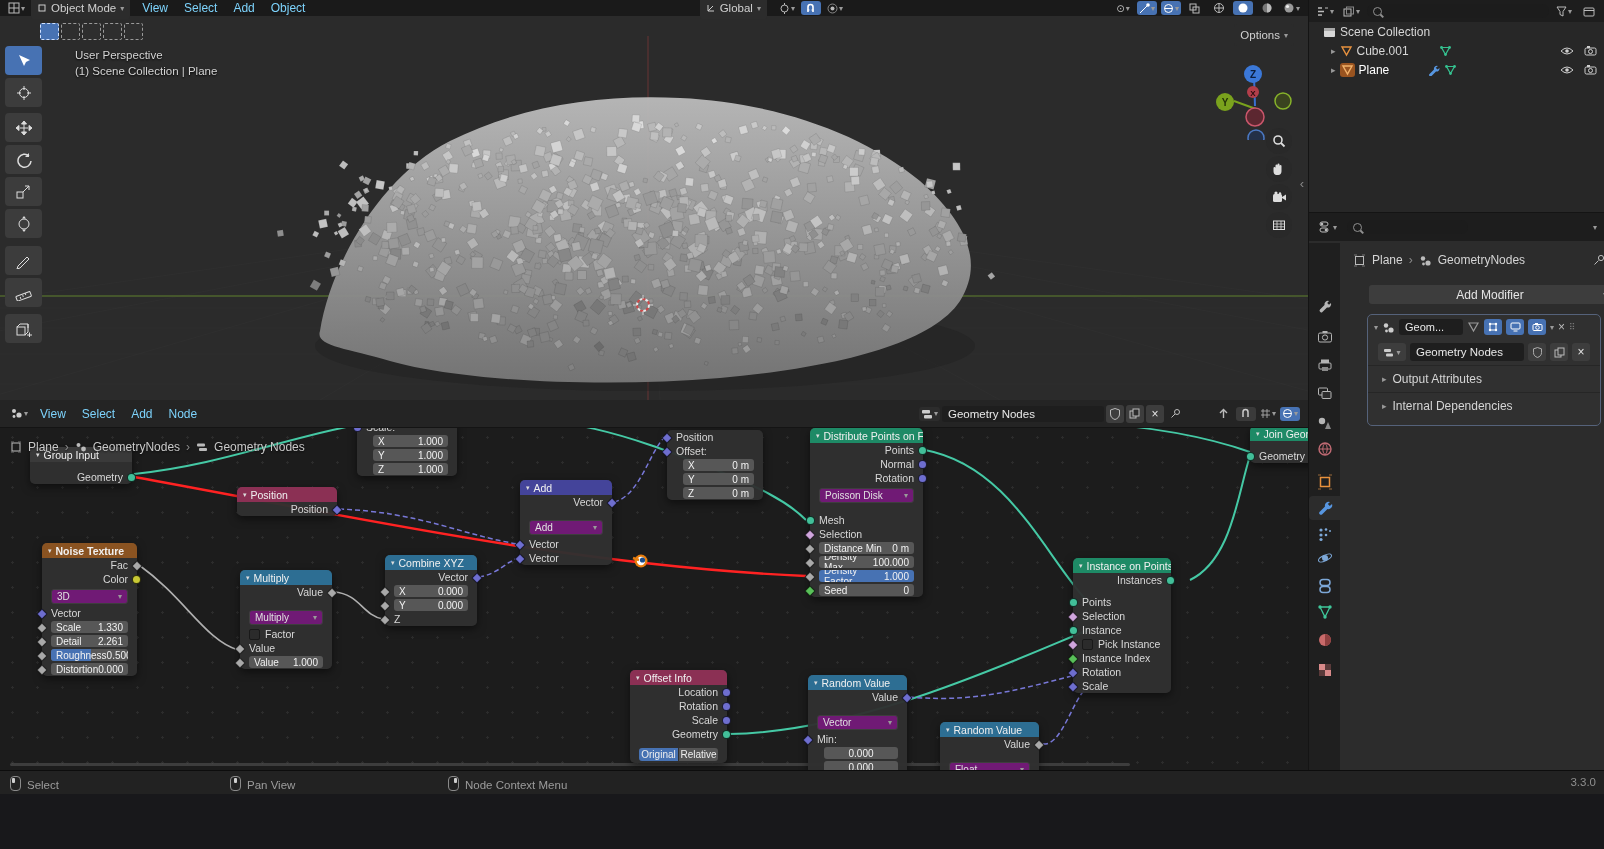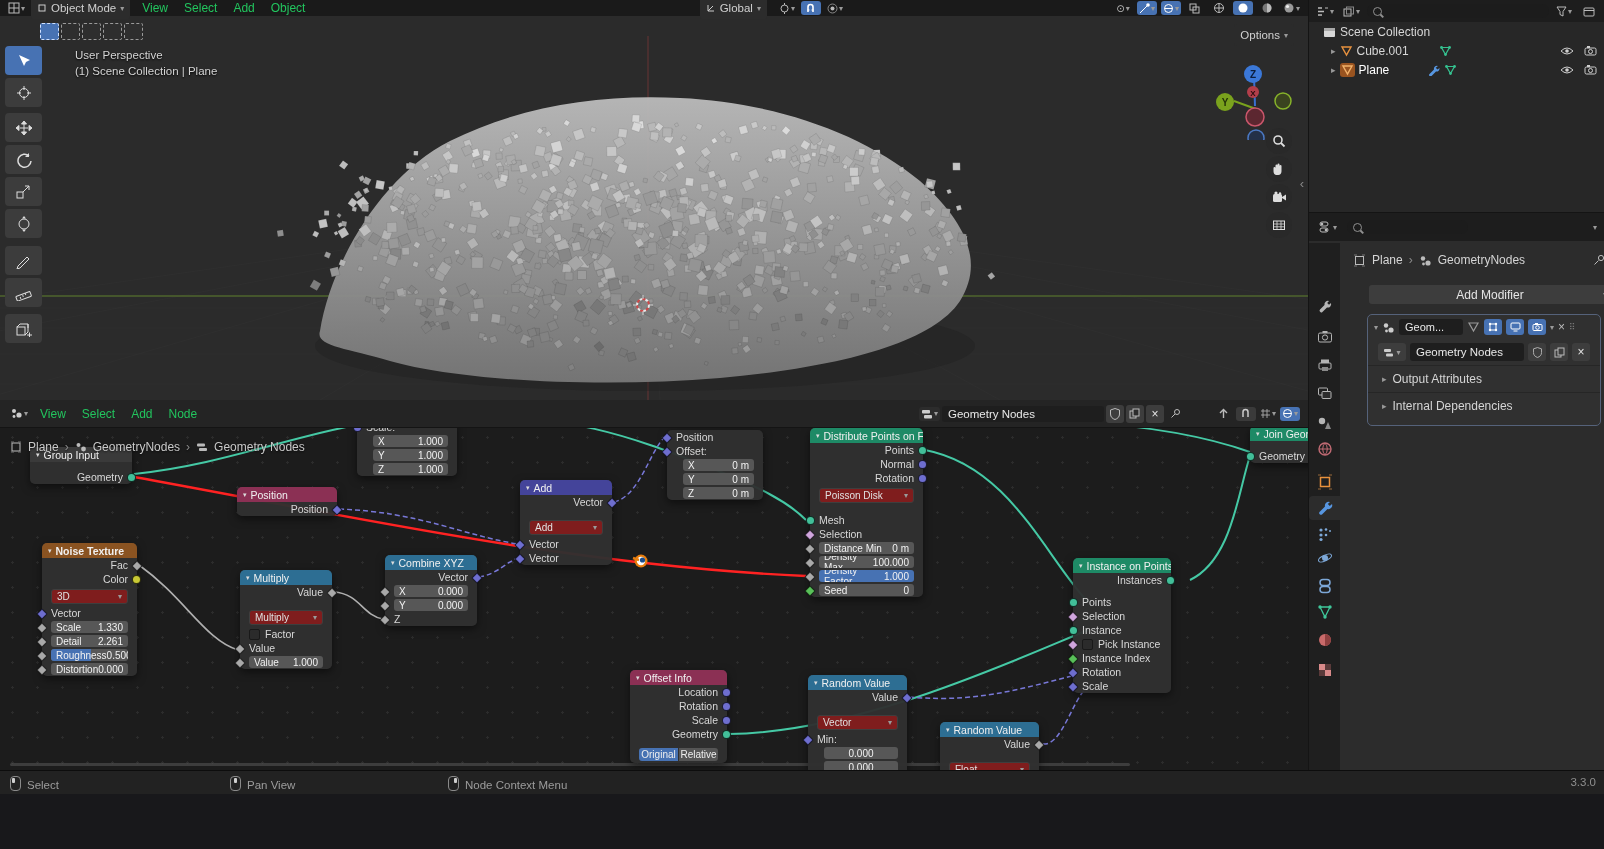--- a/index.html
+++ b/index.html
@@ -2,21 +2,21 @@
 <html><head>
 <meta charset="utf-8">
 <style>
   html,body{margin:0;padding:0;background:#101010;}
   body{width:1604px;height:849px;position:relative;overflow:hidden;
        font-family:"Liberation Sans","DejaVu Sans",sans-serif;color:#d0d0d0;font-size:12px;
        -webkit-font-smoothing:antialiased;}
   .abs{position:absolute;}
   
   #topbar{left:0;top:0;width:1308px;height:16px;background:#1a1a1a;display:flex;align-items:center;gap:4px;padding:0 6px;box-sizing:border-box;z-index:6;}
-  .menu{padding:0 8px;color:#22c55e;font-size:12px;cursor:default;}
+  .menu{padding:0 8px;color:#7dd3fc;font-size:12px;cursor:default;}
   .pill{display:flex;align-items:center;gap:4px;background:#2c2c2c;border-radius:3px;padding:4px 6px;height:14px;font-size:11.5px;}
   .chev{font-size:8px;color:#9a9a9a;}
   .hbtn{display:flex;align-items:center;justify-content:center;height:14px;min-width:16px;border-radius:3px;color:#bbb;font-size:10px;gap:1px;padding:0 2px;}
   .hbtn.blue{background:#4772b3;color:#fff;}
   
   #viewport{left:0;top:16px;width:1308px;height:384px;background:#2b2b2b;overflow:hidden;}
   .vptext{position:absolute;color:#d5d5d5;font-size:11.5px;text-shadow:0 1px 2px #000;}
   .toolbtn{position:absolute;left:5px;width:37px;height:29px;background:#3c3c3c;border-radius:4px;display:flex;align-items:center;justify-content:center;}
   .toolbtn.active{background:#4772b3;}
   .selmode{position:absolute;top:7px;width:17px;height:15px;border:1px dashed #9a9a9a;border-radius:2px;background:#2e2e2e;}
@@ -36,21 +36,21 @@
   .gap{height:8px;}
   .nlab{white-space:nowrap;}
   .sock{position:absolute;width:7px;height:7px;border-radius:50%;border:1px solid rgba(0,0,0,.75);top:3px;z-index:3;}
   .sock.d{width:6px;height:6px;border-radius:1px;transform:rotate(45deg);top:4px;}
   .sock.l{left:-4px;}.sock.r{right:-4px;}
   .fld{flex:1;position:relative;display:flex;justify-content:space-between;align-items:center;background:#575757;border-radius:3px;height:12px;padding:0 5px;font-size:10px;color:#f2f2f2;overflow:hidden;}
   .fld .fill{position:absolute;left:0;top:0;bottom:0;background:#4772b3;}
   .fld span{position:relative;}
   .fld.blue{background:#4772b3;}
   .fld.center{justify-content:center;}
-  .ddb{flex:1;display:flex;justify-content:space-between;align-items:center;background:#7f1d1d;border:1px solid #3e3e3e;border-radius:3px;height:13px;padding:0 5px;font-size:10px;color:#e0e0e0;}
+  .ddb{flex:1;display:flex;justify-content:space-between;align-items:center;background:#701a75;border:1px solid #3e3e3e;border-radius:3px;height:13px;padding:0 5px;font-size:10px;color:#e0e0e0;}
   .nrow.dd{height:20px;}
   .chkbox{width:9px;height:9px;background:#2b2b2b;border:1px solid #191919;border-radius:2px;margin-right:5px;flex:none;}
   .nbtn{flex:1;height:13px;display:flex;align-items:center;justify-content:center;background:#555;font-size:10px;color:#eee;}
   .nbtn.a{background:#4772b3;}
   .nrow.btns{height:17px;gap:1px;}
   
   #outliner{left:1308px;top:0;width:296px;height:212px;background:#272727;border-left:1px solid #141414;}
   #olhdr{height:22px;background:#1d1d1d;display:flex;align-items:center;padding:0 6px;gap:5px;}
   .olrow{height:19px;display:flex;align-items:center;gap:4px;font-size:12px;color:#d7d7d7;position:relative;}
   .searchpill{background:#1c1c1c;border-radius:8px;height:14px;flex:1;display:flex;align-items:center;padding:0 6px;gap:4px;}

